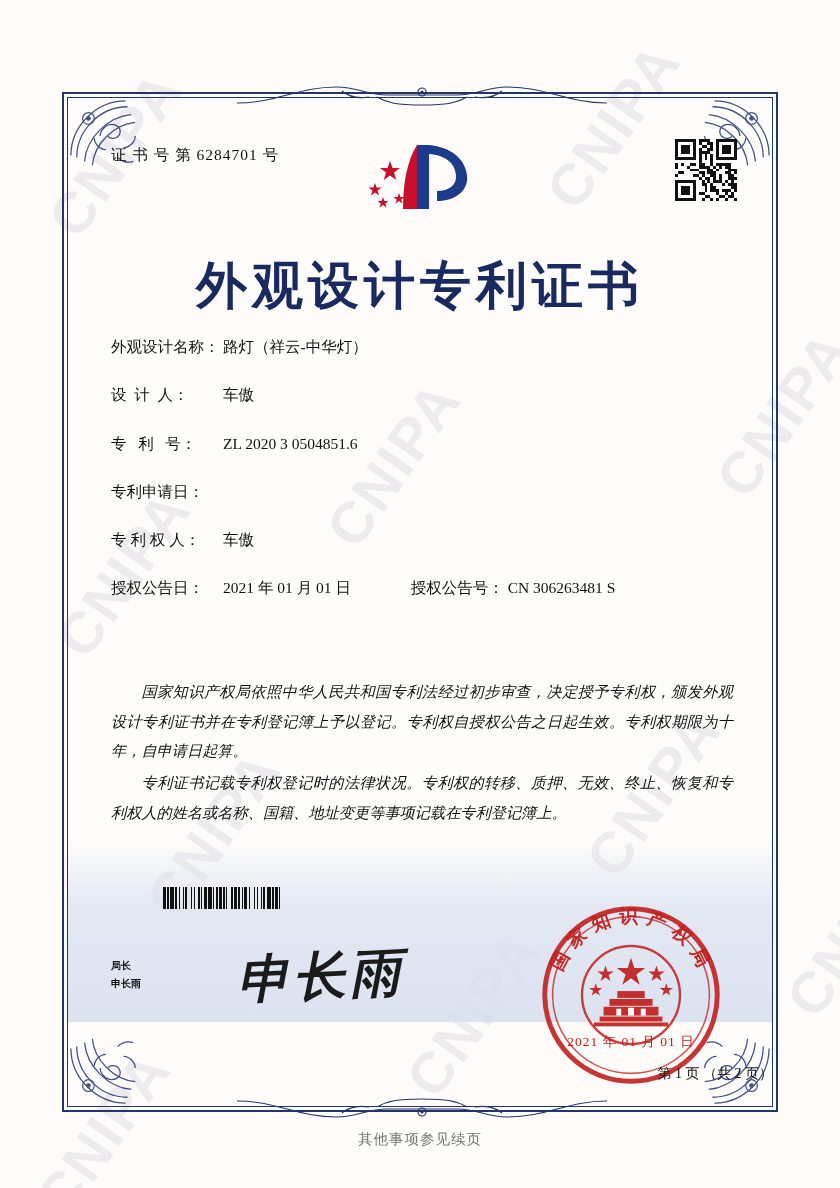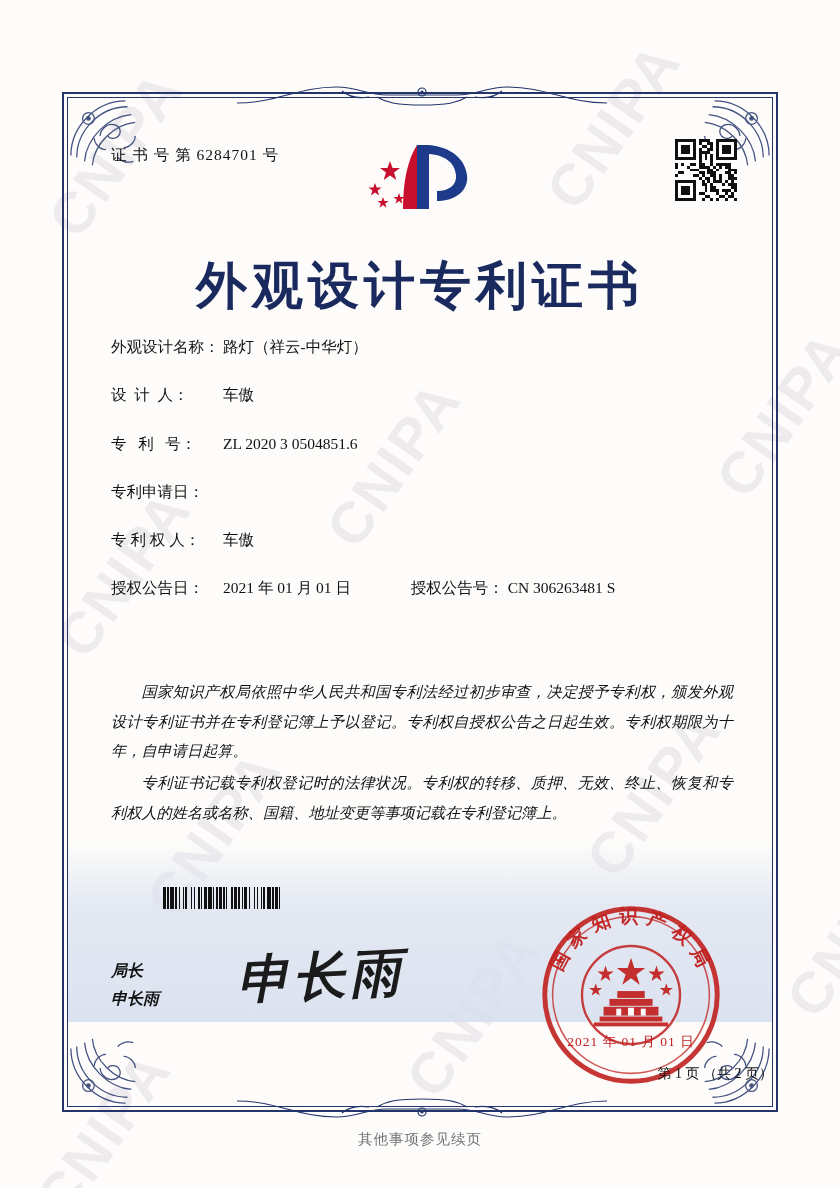--- a/index.html
+++ b/index.html
@@ -144,25 +144,24 @@
   }
   .barcode {
     position: absolute;
     left: 44px; top: 790px;
     height: 22px; width: 222px;
   }
   .sig-block {
     position: absolute;
     left: 44px; top: 860px;
     font-family: "Liberation Sans", sans-serif;
-    font-size: 16px;
+    font-size: 10px;
     font-weight: 700;
     color: #111;
     line-height: 1.75;
-    font-style: italic;
   }
   .handwriting {
     position: absolute;
     left: 170px; top: 845px;
     font-family: "Liberation Serif", serif;
     font-size: 52px;
     font-weight: 700;
     font-style: italic;
     color: #1b1b1b;
     letter-spacing: 4px;

